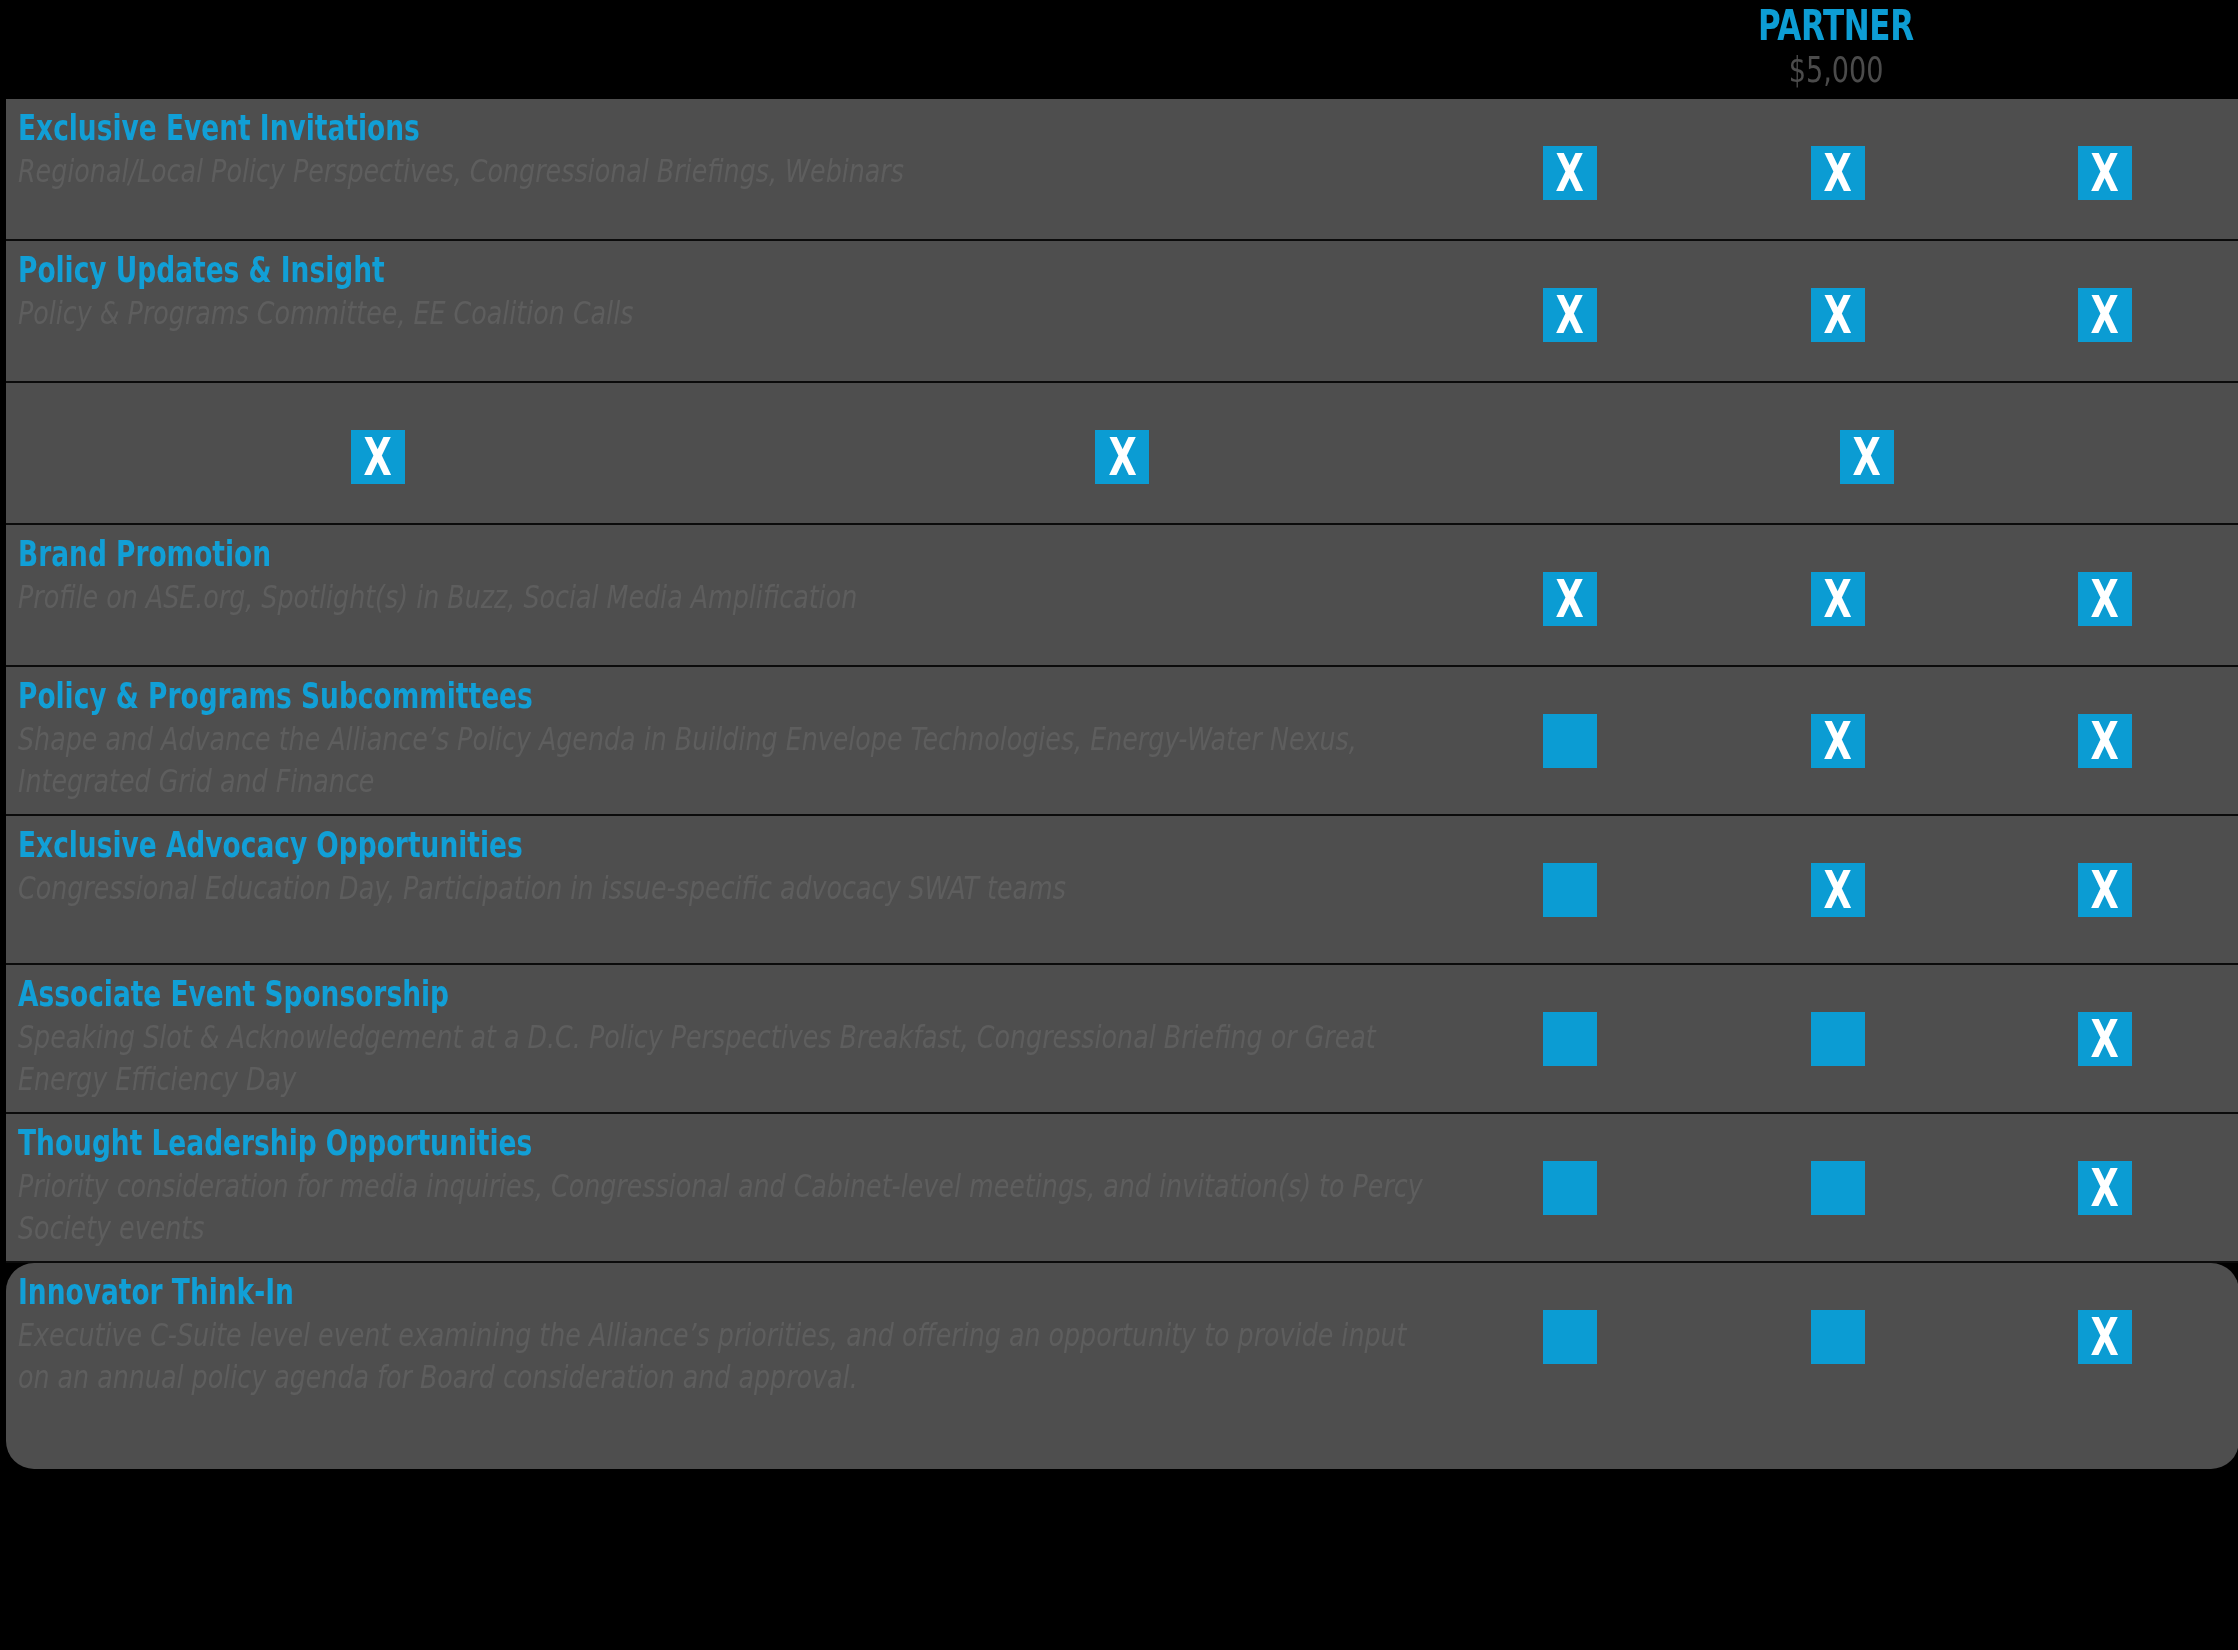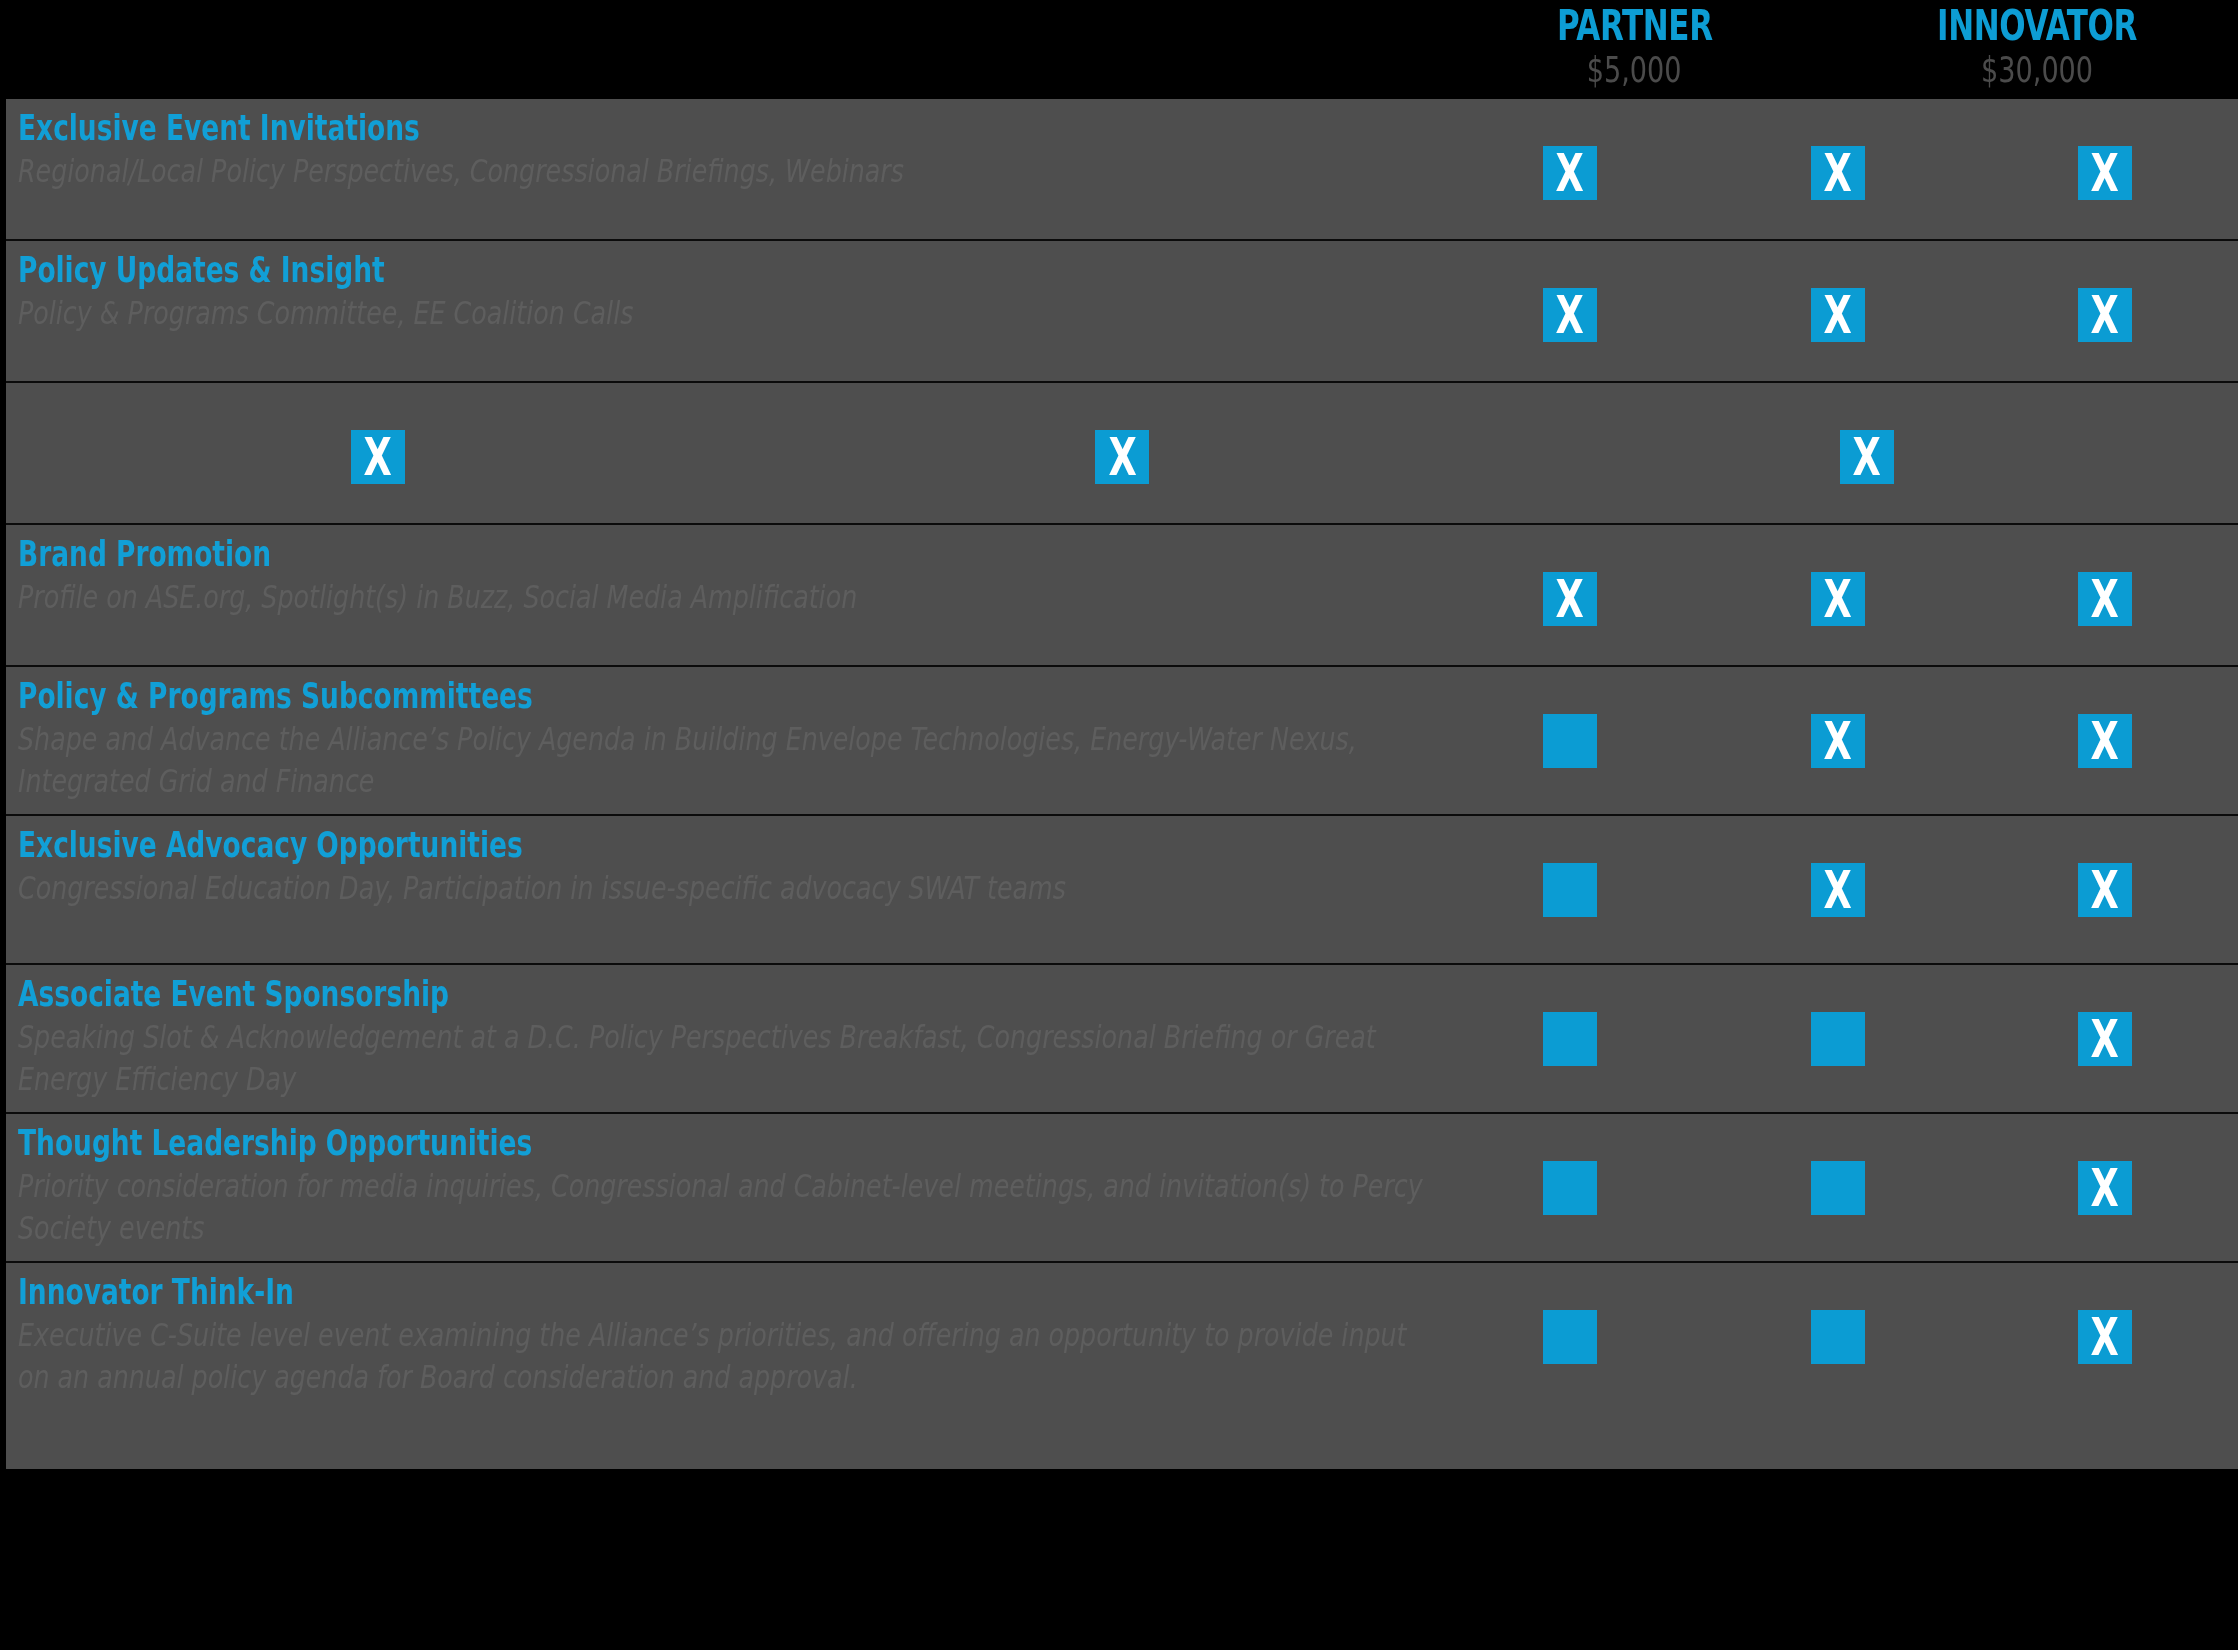--- a/index.html
+++ b/index.html
@@ -81,21 +81,21 @@
 
   .benefit-row {
     background: #4e4e4e;
     border-bottom: 2.5px solid #0b0b0b;
     position: relative;
     display: flex;
     align-items: flex-start;
     box-sizing: border-box;
     flex: 0 0 auto;
   }
-  .benefit-row:last-child { border-bottom: none; }
+  .benefit-row:last-child { border-bottom: none; border-radius: 28px; }
   .benefit-row.lines-1 { height: 142px; }
   .benefit-row.lines-2 { height: 149px; }
   .benefit-row.lines-3 { height: 206px; }
 
   .row-text {
     width: 1430px;
     padding: 6.7px 0 0 11.8px;
     box-sizing: border-box;
     flex: 0 0 auto;
   }
@@ -155,24 +155,20 @@
 <body>
 
 <div class="benefits-table">
 
   <div class="header-row">
     <div class="header-tiers" id="tier-header-group">
         <div class="tier-col">
           <div class="tier-name">PARTNER</div>
           <div class="tier-price">$5,000</div>
         </div>
-        <div class="tier-col">
-          <div class="tier-name">INNOVATOR</div>
-          <div class="tier-price">$30,000</div>
-        </div>
       </div>
   </div>
 
   <div class="rows-area" id="benefit-rows-area">
       <div class="benefit-row lines-1">
         <div class="row-text">
           <div class="row-title">Exclusive Event Invitations</div>
           <div class="row-desc">Regional/Local Policy Perspectives, Congressional Briefings, Webinars</div>
         </div>
         <div class="row-marks">

